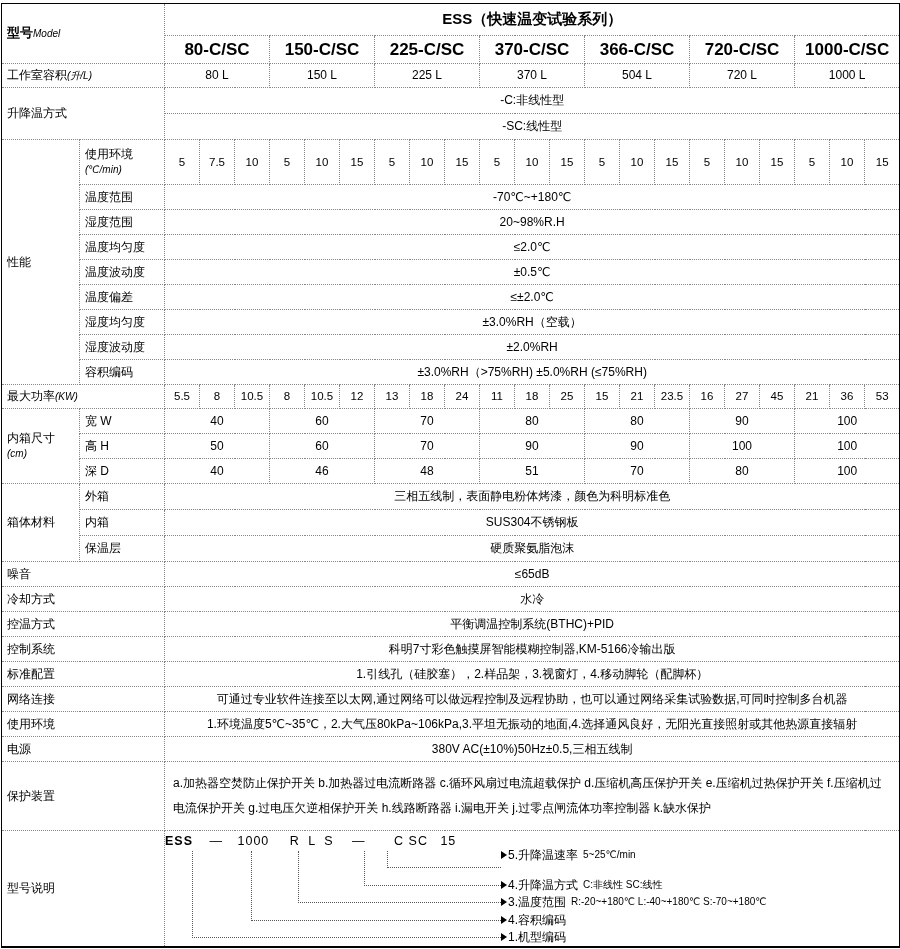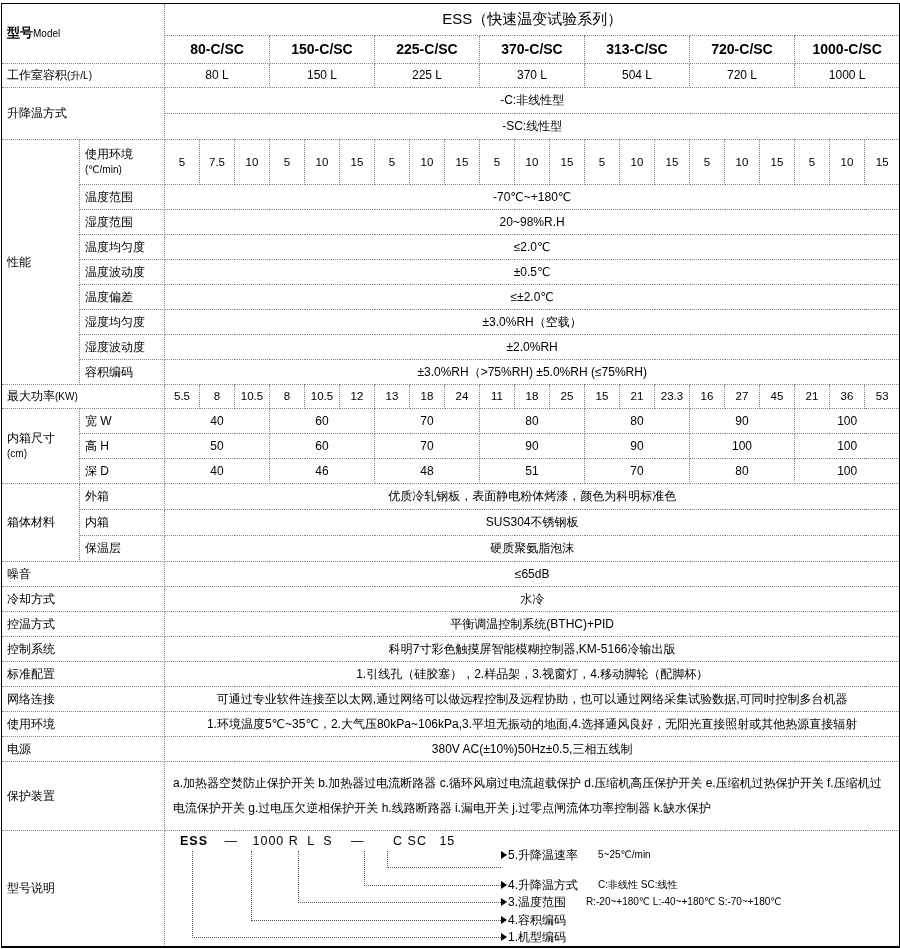--- a/index.html
+++ b/index.html
@@ -3,37 +3,37 @@
 <meta charset="utf-8">
 <style>
   html,body{margin:0;padding:0;background:#fff;}
   body{width:900px;height:949px;font-family:"Liberation Sans","DejaVu Sans",sans-serif;color:#000;}
   table{border-collapse:collapse;table-layout:fixed;width:898px;margin:3px 0 0 1px;border:1px solid #000;}
   td{border:1px dotted #888;font-size:12px;text-align:center;padding:0 2px;overflow:hidden;vertical-align:middle;line-height:1.25;}
   tr.last td{border-bottom:2px solid #000;}
   .lab{text-align:left;padding-left:5px;}
   .sub{text-align:left;padding-left:5px;}
   .b{font-weight:bold;}
-  .title{font-size:15px;font-weight:normal;}
-  .model{font-size:14px;font-weight:bold;}
+  .title{font-size:15px;font-weight:bold;}
+  .model{font-size:17px;font-weight:bold;}
   .num{font-size:11.5px;}
-  .small{font-size:10px;font-weight:normal;}
+  .small{font-size:10px;font-weight:normal;font-style:italic;}
   .biglab{font-size:13px;font-weight:bold;margin-top:12px;}
   .prot{text-align:left;padding:4px 8px;line-height:2.1;}
   
   .diagram{position:relative;height:115px;padding:0;}
   .formula{position:absolute;top:3px;left:0;font-size:12.5px;letter-spacing:1px;white-space:nowrap;}
   .formula span{display:inline-block;}
-  .f0{margin-left:15px;} .f1{margin-left:12px;} .f2{margin-left:10px;}
-  .f3{letter-spacing:3px;} .f4{margin-left:12px;} .f5{margin-left:24px;} .f6{margin-left:8px;}
+  .f0{} .f1{margin-left:12px;} .f2{margin-left:10px;}
+  .f3{margin-left:16px;letter-spacing:3px;} .f4{margin-left:12px;} .f5{margin-left:24px;} .f6{margin-left:8px;}
   .conn{position:absolute;border-left:1px dotted #555;border-bottom:1px dotted #555;}
   .dlabel{position:absolute;display:flex;align-items:center;height:16px;white-space:nowrap;}
   .dlabel .arrow{width:0;height:0;border-left:6px solid #000;border-top:4px solid transparent;border-bottom:4px solid transparent;margin-right:1px;}
   .dlabel .main{font-size:12px;}
-  .dlabel .detail{font-size:10px;margin-left:20px;}
+  .dlabel .detail{font-size:10px;margin-left:5px;}
 </style>
 </head>
 <body>
 
 <table>
   <colgroup>
     <col style="width:78px">
       <col style="width:85px">
     <col style="width:35px">
       <col style="width:35px">
@@ -62,21 +62,21 @@
     <tr style="height:32px">
       <td class="lab" rowspan="2" colspan="2"><span class="biglab">型号</span><span class="small">Model</span></td>
       <td class="title" colspan="21">ESS（快速温变试验系列）</td>
     </tr>
 
     <tr style="height:28px">
       <td class="model" colspan="3">80-C/SC</td>
         <td class="model" colspan="3">150-C/SC</td>
         <td class="model" colspan="3">225-C/SC</td>
         <td class="model" colspan="3">370-C/SC</td>
-        <td class="model" colspan="3">313-C/SC</td>
+        <td class="model" colspan="3">366-C/SC</td>
         <td class="model" colspan="3">720-C/SC</td>
         <td class="model" colspan="3">1000-C/SC</td>
     </tr>
 
     <tr style="height:24px">
       <td class="lab" colspan="2"><span>工作室容积</span><span class="small">(升/L)</span></td>
       <td colspan="3">80 L</td>
         <td colspan="3">150 L</td>
         <td colspan="3">225 L</td>
         <td colspan="3">370 L</td>
@@ -161,21 +161,21 @@
         <td class="num">10.5</td>
         <td class="num">12</td>
         <td class="num">13</td>
         <td class="num">18</td>
         <td class="num">24</td>
         <td class="num">11</td>
         <td class="num">18</td>
         <td class="num">25</td>
         <td class="num">15</td>
         <td class="num">21</td>
-        <td class="num">23.3</td>
+        <td class="num">23.5</td>
         <td class="num">16</td>
         <td class="num">27</td>
         <td class="num">45</td>
         <td class="num">21</td>
         <td class="num">36</td>
         <td class="num">53</td>
     </tr>
 
     <tr style="height:25px">
       <td class="lab" rowspan="3"><span>内箱尺寸</span><br><span class="small">(cm)</span></td>
@@ -205,21 +205,21 @@
         <td colspan="3">48</td>
         <td colspan="3">51</td>
         <td colspan="3">70</td>
         <td colspan="3">80</td>
         <td colspan="3">100</td>
     </tr>
 
     <tr style="height:26px">
       <td class="lab" rowspan="3">箱体材料</td>
       <td class="sub">外箱</td>
-      <td colspan="21">优质冷轧钢板，表面静电粉体烤漆，颜色为科明标准色</td>
+      <td colspan="21">三相五线制，表面静电粉体烤漆，颜色为科明标准色</td>
     </tr>
     <tr style="height:26px">
       <td class="sub">内箱</td>
       <td colspan="21">SUS304不锈钢板</td>
     </tr>
     <tr style="height:26px">
       <td class="sub">保温层</td>
       <td colspan="21">硬质聚氨脂泡沫</td>
     </tr>
 

